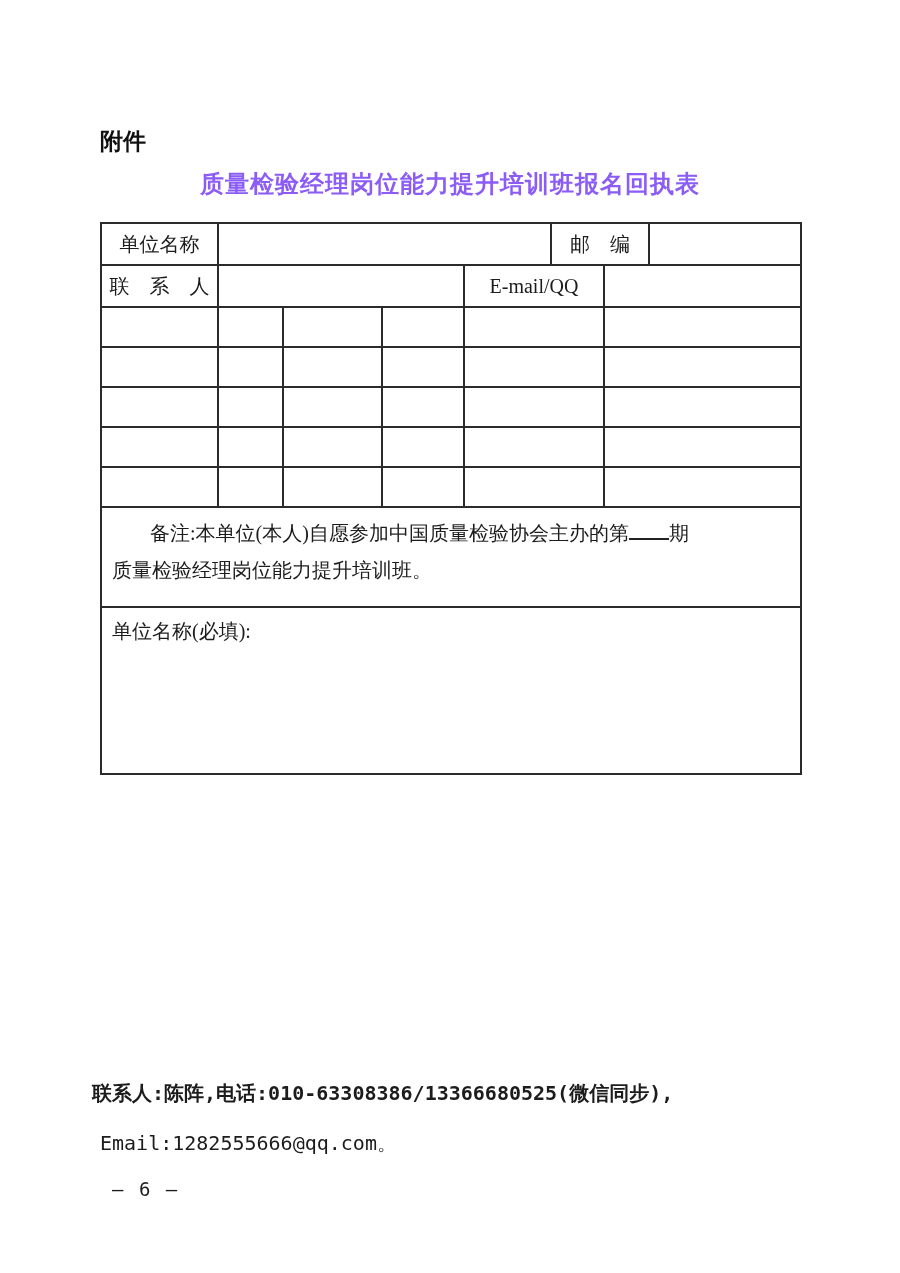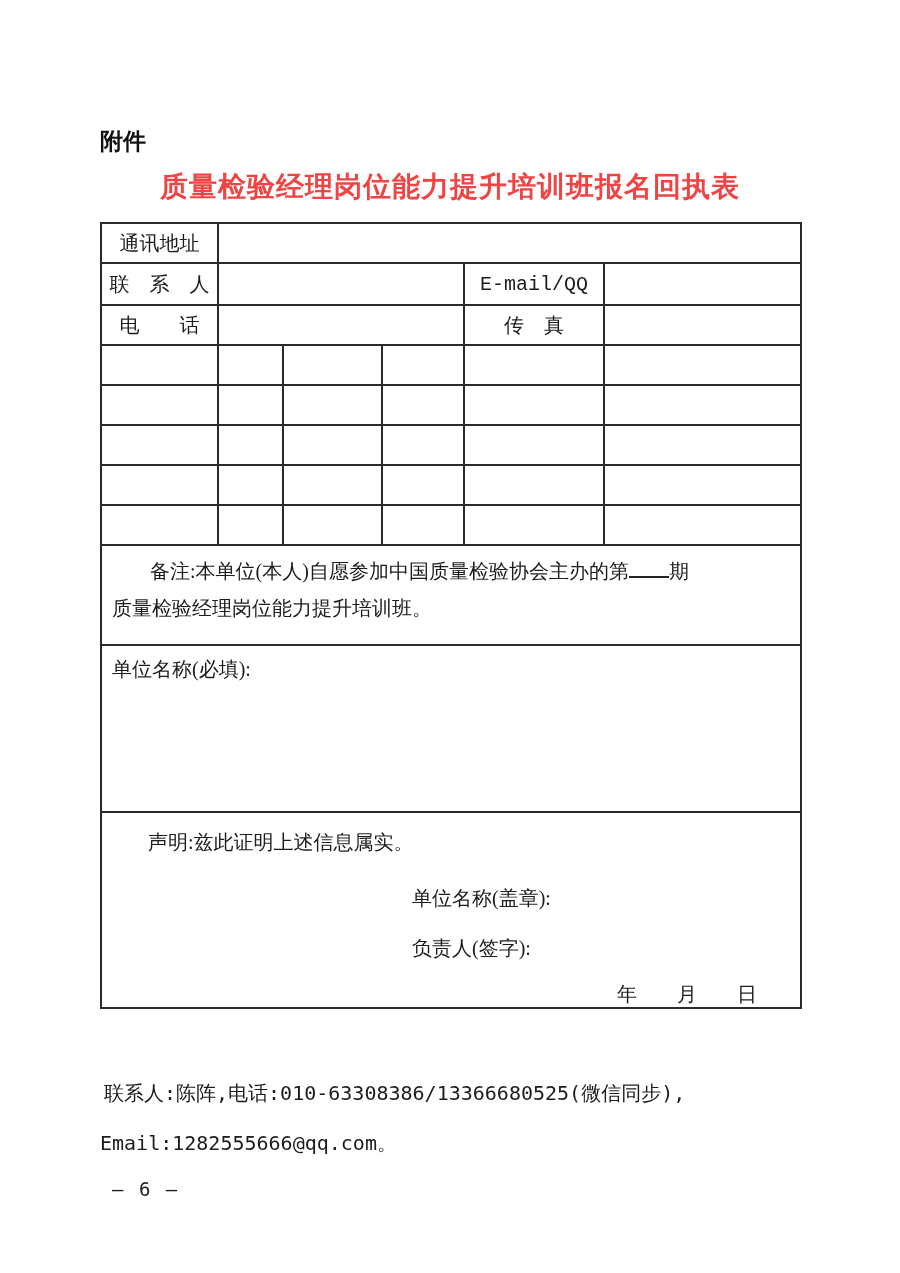--- a/index.html
+++ b/index.html
@@ -28,23 +28,23 @@
     color: #111;
   }
   .doc-title {
     position: absolute;
     left: 0;
     top: 168px;
     width: 900px;
     text-align: center;
     font-family: "Liberation Sans", sans-serif;
     font-weight: bold;
-    font-size: 28px;
+    font-size: 24px;
     letter-spacing: 1px;
-    color: #ef4444;
+    color: #8b5cf6;
   }
   table.form {
     position: absolute;
     left: 100px;
     top: 222px;
     width: 700px;
     border-collapse: collapse;
     table-layout: fixed;
     border: 2.5px solid #222;
   }
@@ -52,21 +52,21 @@
     border: 2px solid #2b2b2b;
     font-size: 20px;
     color: #1c1c1c;
     vertical-align: middle;
     padding: 0;
     overflow: hidden;
   }
   td.lbl { text-align: center; }
   td.val { }
   .mono-label {
-    font-family: Liberation Mono, monospace;
+    font-family: Liberation Serif, serif;
     font-size: 20px;
   }
   .remark-cell {
     padding: 6px 10px 4px 10px !important;
     line-height: 37px;
     vertical-align: top !important;
   }
   .remark-line1 { padding-left: 38px; }
   .fill-line {
     display: inline-block;
@@ -85,24 +85,25 @@
   .decl-cell {
     vertical-align: top !important;
     padding: 0 !important;
   }
   .decl-statement { margin-top: 16px; padding-left: 46px; line-height: 26px; }
   .decl-seal      { margin-top: 30px; padding-left: 310px; line-height: 26px; }
   .decl-signer    { margin-top: 24px; padding-left: 310px; line-height: 26px; }
   .decl-date      { margin-top: 20px; padding-left: 515px; line-height: 26px; }
   .footer-line1 {
     position: absolute;
-    left: 104px;
+    left: 92px;
     top: 1080px;
     font-size: 20px;
     font-family: "DejaVu Sans Mono", "Liberation Serif", serif;
+    font-weight: bold;
   }
   .footer-line2 {
     position: absolute;
     left: 100px;
     top: 1130px;
     font-size: 20px;
     font-family: "DejaVu Sans Mono", "Liberation Serif", serif;
   }
   .page-number {
     position: absolute;
@@ -128,39 +129,35 @@
         <col style="width:65px">
         <col style="width:99px">
         <col style="width:82px">
       <col style="width:87px">
         <col style="width:53px">
         <col style="width:45px">
         <col style="width:152px">
     </colgroup>
 
     <tbody>
-
-    <tr>
-      <td class="lbl" height="38">通讯地址</td>
-      <td class="val" colspan="7"></td>
-    </tr>
+        <tr>
+      <td class="lbl" height="40">单位名称</td>
+      <td class="val" colspan="4"></td>
+      <td class="lbl" colspan="2">邮　编</td>
+      <td class="val"></td>
+    </tr>
+
 
     <tr>
       <td class="lbl" height="40">联　系　人</td>
       <td class="val" colspan="3"></td>
       <td class="lbl mono-label" colspan="2">E-mail/QQ</td>
       <td class="val" colspan="2"></td>
     </tr>
 
-    <tr>
-      <td class="lbl" height="38">电　　话</td>
-      <td class="val" colspan="3"></td>
-      <td class="lbl" colspan="2">传　真</td>
-      <td class="val" colspan="2"></td>
-    </tr>
 
 
     <tr>
       <td height="38"></td>
       <td></td>
       <td></td>
       <td></td>
       <td colspan="2"></td>
       <td colspan="2"></td>
     </tr>
@@ -204,28 +201,20 @@
       </td>
     </tr>
 
 
     <tr>
       <td class="focus-cell" colspan="8" height="145">
         <span>单位名称(必填):</span>
       </td>
     </tr>
 
-    <tr>
-      <td class="decl-cell" colspan="8" height="186">
-        <div class="decl-statement">声明:兹此证明上述信息属实。</div>
-        <div class="decl-seal">单位名称(盖章):</div>
-        <div class="decl-signer">负责人(签字):</div>
-        <div class="decl-date">年　　月　　日</div>
-      </td>
-    </tr>
   </tbody>
     </table>
 
   <div class="footer-line1">联系人:陈阵,电话:010-63308386/13366680525(微信同步),</div>
   <div class="footer-line2">Email:1282555666@qq.com。</div>
   <div class="page-number">— 6 —</div>
 
 </div>
 
 </body></html>

